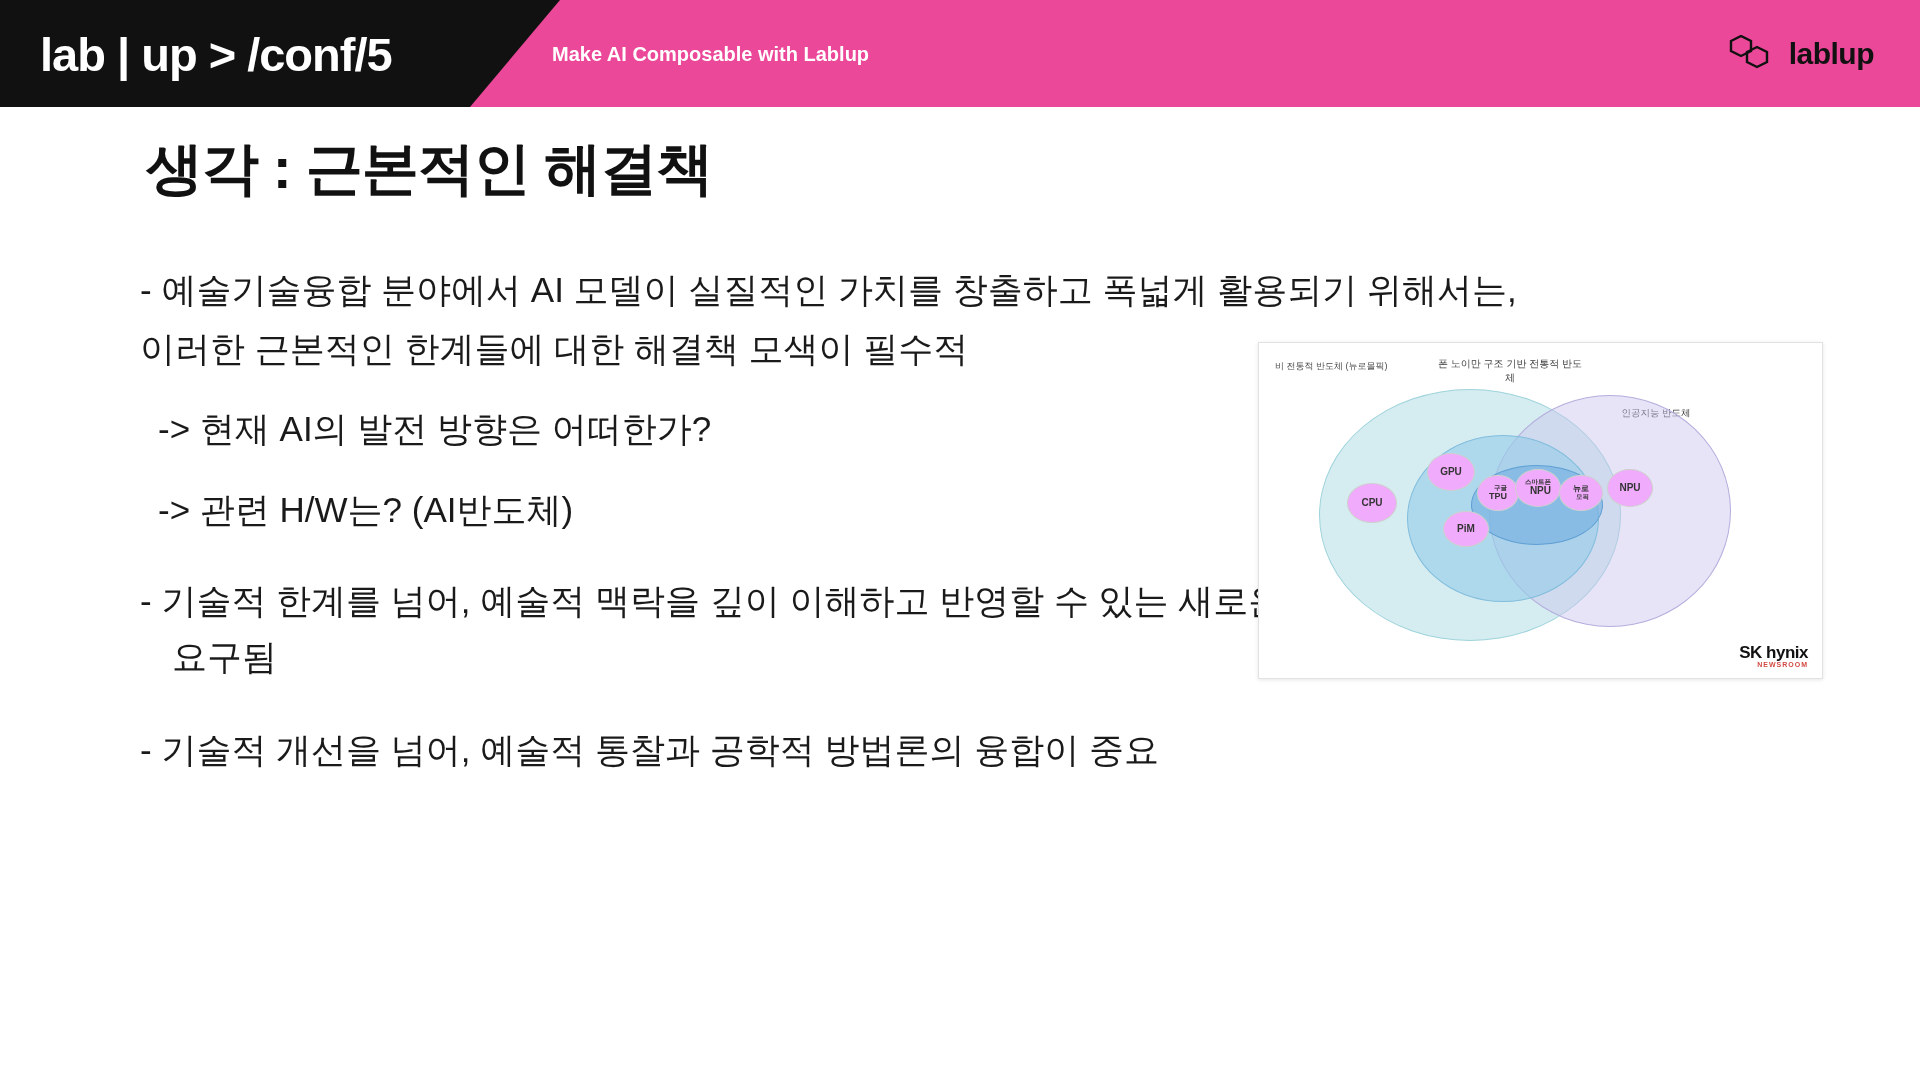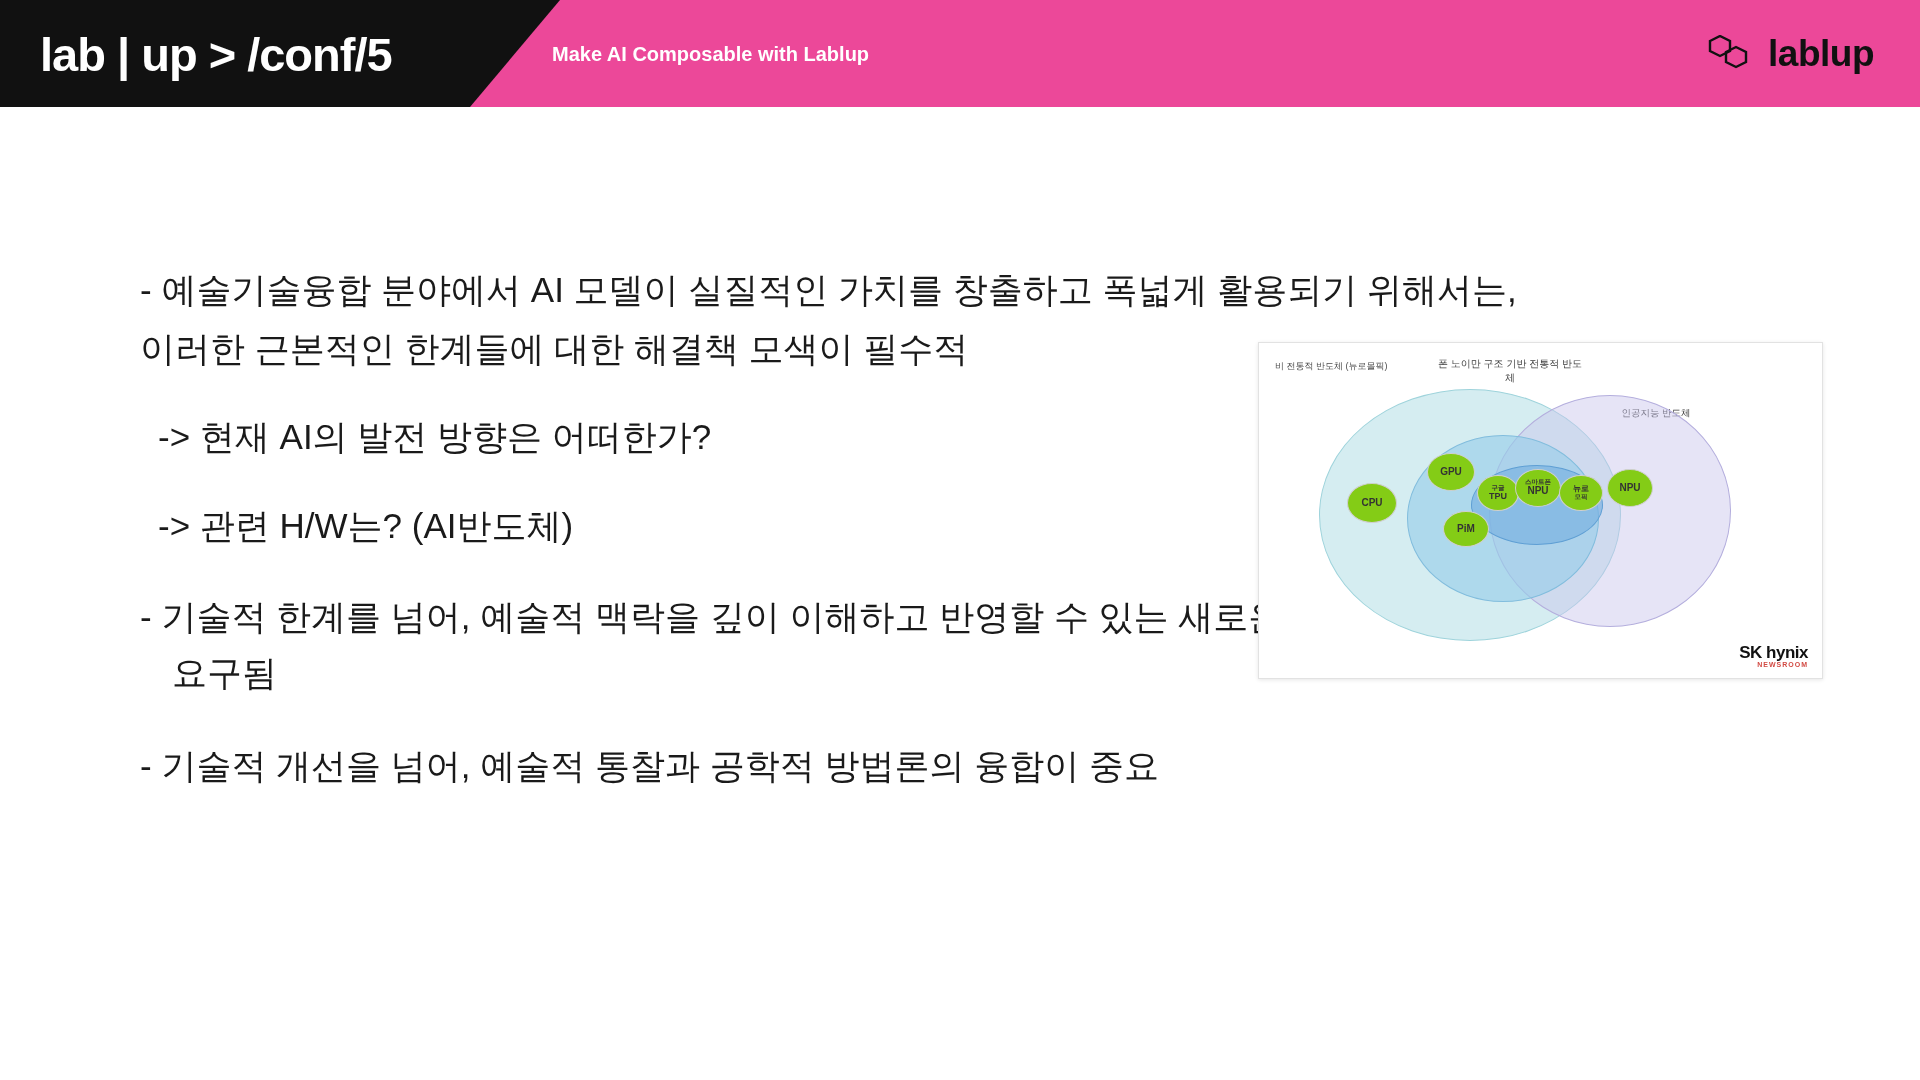--- a/index.html
+++ b/index.html
@@ -62,21 +62,21 @@
     transform: translateY(-50%);
     display: flex;
     align-items: center;
     gap: 12px;
   }
   .lablup-mark {
     display: block;
   }
   .lablup-word {
     color: #111111;
-    font-size: 37px;
+    font-size: 30px;
     font-weight: bold;
     letter-spacing: -0.5px;
   }
 
   
   .slide {
     position: absolute;
     top: 107px;
     left: 0;
     width: 1920px;
@@ -105,21 +105,21 @@
     font-weight: 400;
   }
   .para {
     margin: 0 0 2px 0;
     white-space: pre-wrap;
   }
   .para.wrap-limited {
     width: 1400px;
   }
   .para.indent-arrow {
-    margin-top: 32px;
+    margin-top: 24px;
     margin-left: 18px;
   }
   .para.bullet-block {
     margin-top: 34px;
     width: 1360px;
     text-indent: 0;
     padding-left: 0;
   }
   .para.bullet-block .hang {
     display: block;
@@ -203,29 +203,29 @@
     left: 212px;
     top: 122px;
     width: 130px;
     height: 78px;
     background: rgba(118, 176, 224, 0.66);
     border: 1px solid #5f9fd4;
   }
   .chip {
     position: absolute;
     border-radius: 50%;
-    background: #84cc16;
+    background: #f0abfc;
     border: 1px solid #cfcfcf;
     display: flex;
     align-items: center;
     justify-content: center;
     font-size: 10px;
     font-weight: bold;
     color: #333333;
-    text-align: center;
+    text-align: right;
     line-height: 1.05;
   }
   .chip small { font-size: 6.5px; font-weight: bold; display: block; }
   .c-cpu   { left: 88px;  top: 140px; width: 48px; height: 38px; }
   .c-gpu   { left: 168px; top: 110px; width: 46px; height: 36px; }
   .c-pim   { left: 184px; top: 168px; width: 44px; height: 34px; }
   .c-tpu   { left: 218px; top: 132px; width: 40px; height: 34px; font-size: 9px; }
   .c-npu   { left: 256px; top: 126px; width: 44px; height: 36px; }
   .c-neuro { left: 300px; top: 132px; width: 42px; height: 34px; font-size: 8px; }
   .c-npu2  { left: 348px; top: 126px; width: 44px; height: 36px; }
@@ -264,20 +264,21 @@
           <path d="M26 17 L36 12 L46 17 L46 27 L36 32 L26 27 Z"></path>
         </g>
       </svg>
     </span>
     <span class="lablup-word">lablup</span>
   </div>
 </div>
 
 <div class="slide">
 
+  <div class="slide-title">생각 : 근본적인 해결책</div>
 
   <div class="body-text">
     <p class="para wrap-limited">- 예술기술융합 분야에서 AI 모델이 실질적인 가치를 창출하고 폭넓게 활용되기 위해서는,</p>
     <p class="para">이러한 근본적인 한계들에 대한 해결책 모색이 필수적</p>
     <p class="para indent-arrow">-&gt; 현재 AI의 발전 방향은 어떠한가?</p>
     <p class="para indent-arrow">-&gt; 관련 H/W는? (AI반도체)</p>
     <p class="para bullet-block"><span class="hang">- 기술적 한계를 넘어, 예술적 맥락을 깊이 이해하고 반영할 수 있는 새로운 접근 방식이 요구됨</span></p>
     <p class="para last-bullet">- 기술적 개선을 넘어, 예술적 통찰과 공학적 방법론의 융합이 중요</p>
   </div>
 

